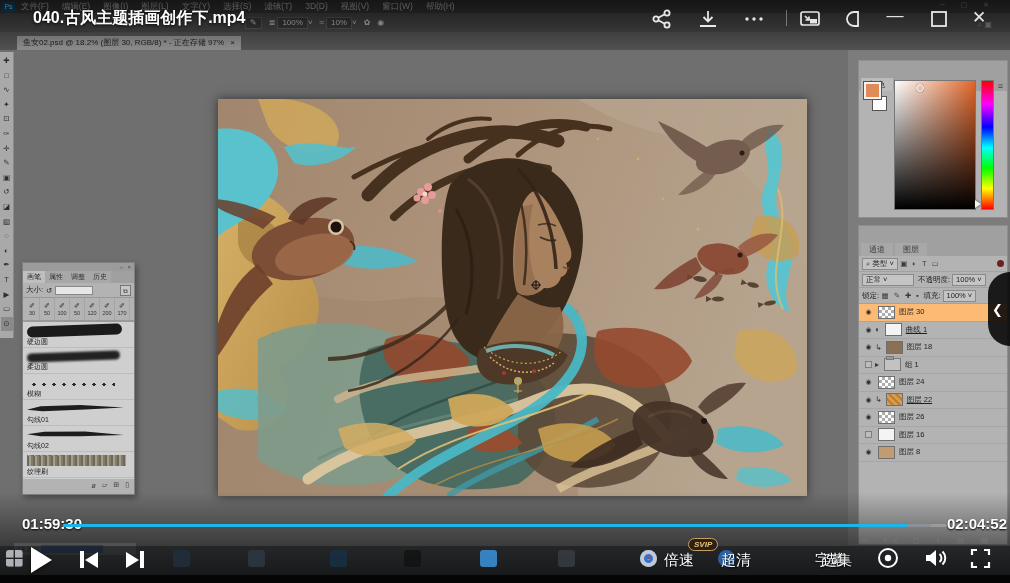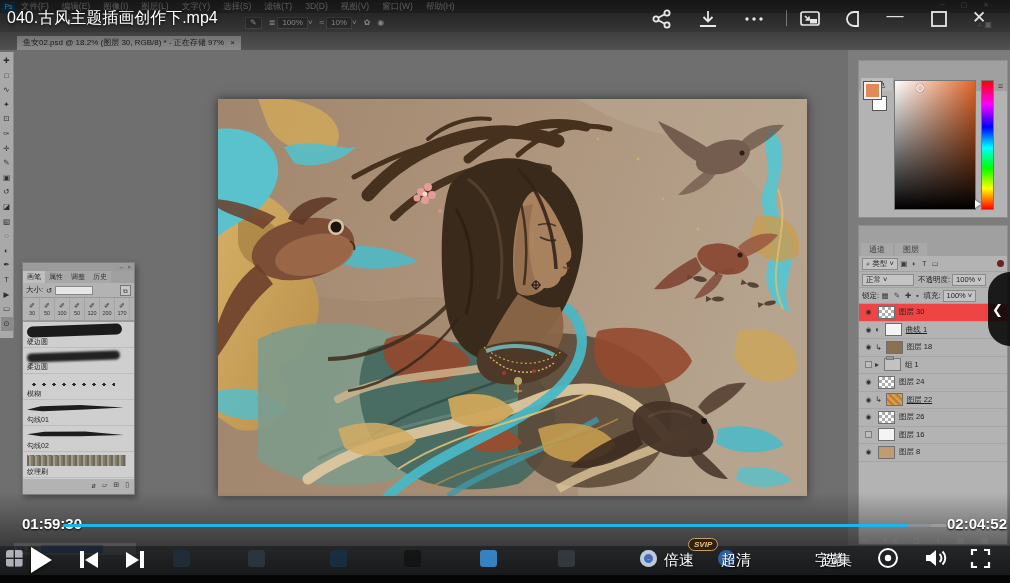--- a/index.html
+++ b/index.html
@@ -41,21 +41,21 @@
   .huemark{left:975px;top:200px;width:0;height:0;border-top:4px solid transparent;border-bottom:4px solid transparent;border-left:6px solid #f4f4f4;filter:drop-shadow(0 0 1px #222);}
 
   
   .layerspanel{left:858px;top:225px;width:150px;height:320px;background:#b3b3b3;border:1px solid #8e8e8e;font-size:7.5px;color:#222;}
   .lp-row{display:flex;align-items:center;height:16px;padding:0 3px;border-bottom:1px solid #a2a2a2;}
   .lp-box{background:#c4c4c4;border:1px solid #8a8a8a;padding:0 3px;height:12px;line-height:11px;display:inline-flex;align-items:center;}
   .lp-ico{color:#3a3a3a;margin:0 2.5px;font-size:7.5px;}
   .lp-dot{width:7px;height:7px;border-radius:50%;background:#6e2020;margin-left:auto;}
   .lrows{position:relative;}
   .lrow{display:flex;align-items:center;height:17.5px;padding-left:3px;border-bottom:1px solid #a6a6a6;}
-  .lrow.selected{background:#ef4444;}
+  .lrow.selected{background:#fdba74;}
   .eyebox{width:13px;display:inline-flex;justify-content:center;color:#2f2f2f;font-size:7px;}
   .eyeoff{width:7px;height:7px;border:1px solid #7e7e7e;background:#bdbdbd;}
   .clip{color:#333;font-size:8px;margin-right:1px;}
   .caret{color:#333;font-size:8px;margin-right:2px;}
   .adjicon{color:#333;font-size:8px;margin-right:2px;}
   .thumb{width:17px;height:13px;border:1px solid #6f6f6f;margin:0 4px 0 3px;flex:0 0 auto;background:#fff;}
   .th-checker,.th-checker-green{background-color:#fff;background-image:
     linear-gradient(45deg,#adadad 25%,transparent 25%,transparent 75%,#adadad 75%),
     linear-gradient(45deg,#adadad 25%,transparent 25%,transparent 75%,#adadad 75%);
     background-size:6px 6px;background-position:0 0,3px 3px;}
@@ -97,21 +97,21 @@
   .bp-foot{height:12px;display:flex;justify-content:flex-end;align-items:center;gap:6px;padding-right:5px;color:#3a3a3a;font-size:7px;background:#b3b3b3;}
 
   .ps-statusbar{left:14px;top:543px;width:122px;height:12px;background:#b8b8b8;opacity:.55;display:flex;align-items:center;font-size:7px;color:#222;padding-left:3px;gap:4px;}
   .ps-statusblue{width:62px;height:8px;background:#3d7bd6;}
   .ps-lpfoot{left:862px;top:536px;color:#e6e6e6;font-size:8px;letter-spacing:7px;opacity:.4;}
 
   .artwork{left:218px;top:99px;width:589px;height:397px;box-shadow:0 0 10px rgba(0,0,0,.55);}
 
   
   .top-shade{left:0;top:0;width:1010px;height:52px;background:linear-gradient(to bottom,rgba(0,0,0,.62),rgba(0,0,0,0));pointer-events:none;}
-  .vtitle{left:7px;top:8px;color:#fff;font-size:16px;font-weight:normal;text-shadow:0 1px 3px rgba(0,0,0,.9);white-space:nowrap;}
+  .vtitle{left:33px;top:8px;color:#fff;font-size:16px;font-weight:bold;text-shadow:0 1px 3px rgba(0,0,0,.9);white-space:nowrap;}
   .topicons svg{display:block;}
   .ticon{position:absolute;top:9px;width:22px;height:20px;color:#f2f2f2;opacity:.95;}
   .tdivider{left:786px;top:10px;width:1px;height:16px;background:rgba(255,255,255,.35);}
   .glyphbtn{color:#f2f2f2;font-size:17px;line-height:20px;text-align:center;}
 
   .side-handle{left:988px;top:272px;width:22px;height:74px;background:rgba(5,5,5,.88);border-radius:40px 0 0 40px;display:flex;align-items:center;justify-content:flex-start;padding-left:4px;color:#fff;font-size:13px;}
 
   .bottom-shade{left:0;top:492px;width:1010px;height:91px;background:linear-gradient(to bottom,rgba(0,0,0,0),rgba(0,0,0,.38) 48%,rgba(0,0,0,.62) 78%,rgba(0,0,0,.8));pointer-events:none;}
   .taskbar{left:0;top:546px;width:1010px;height:29px;background:rgba(18,21,26,.55);}
   .tb-ico{position:absolute;top:4px;width:17px;height:17px;opacity:.8;border-radius:3px;}

